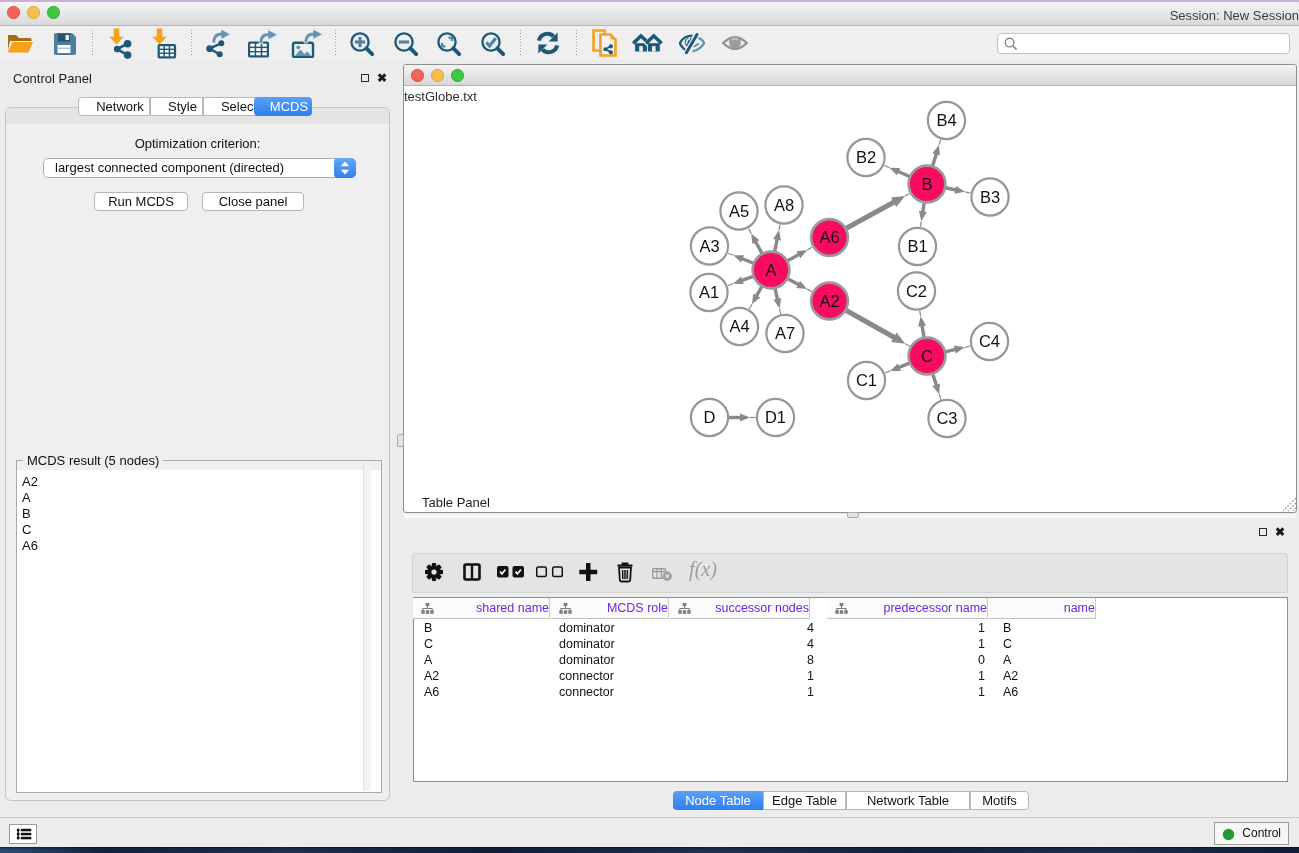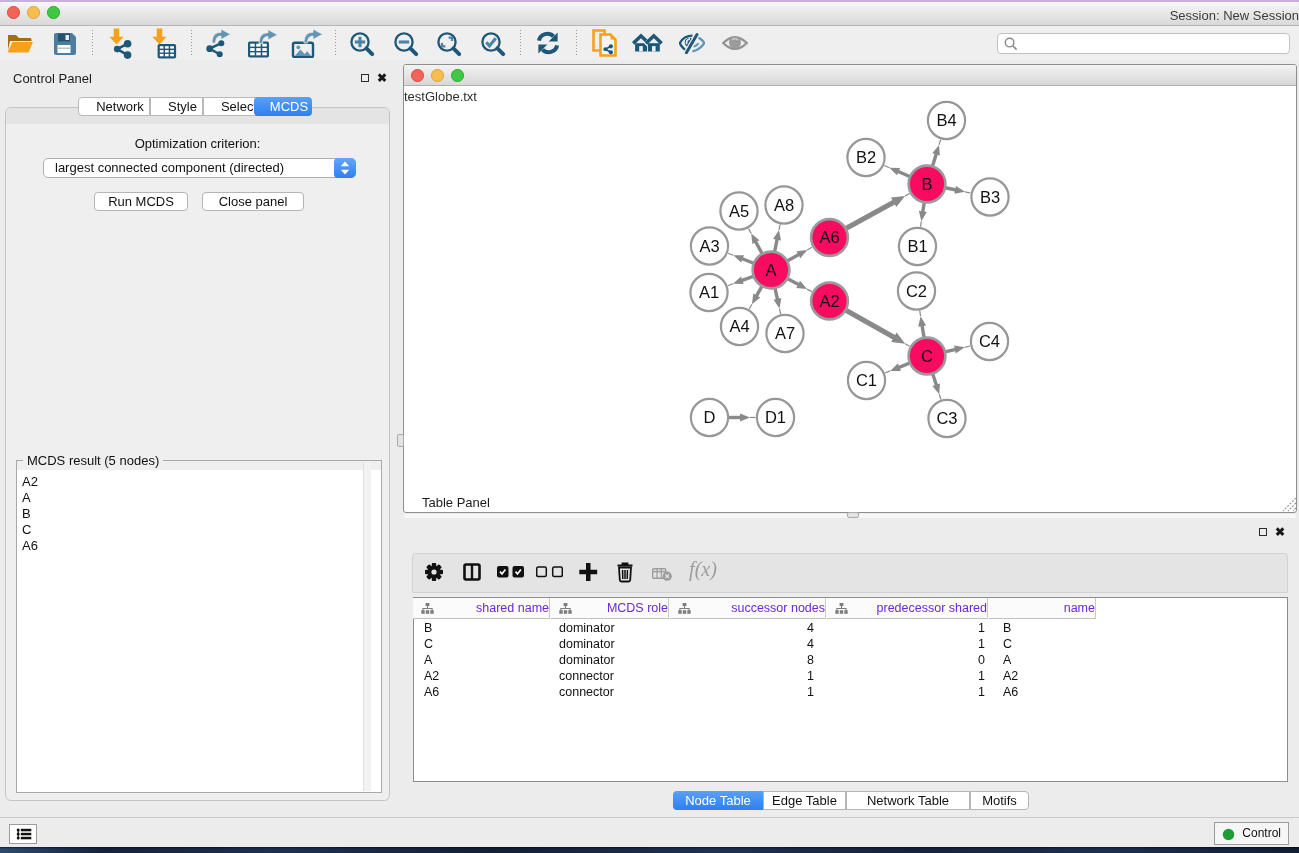--- a/index.html
+++ b/index.html
@@ -411,29 +411,29 @@
     <rect x="9.3" y="8.2" width="3.4" height="3.6" fill="#7d7d7d"></rect>
   </svg>
 <div class="th" style="left:551px;width:118px;text-indent:-6px">MCDS role</div>
 <svg style="position:absolute;left:559px;top:602px" width="13" height="13" viewBox="0 0 13 13">
     <rect x="4.6" y="1" width="3.8" height="3" fill="#7d7d7d"></rect>
     <path d="M6.5 4 v2 M1.9 8.5 v-2 h9.2 v2" stroke="#7d7d7d" stroke-width="1.1" fill="none"></path>
     <rect x="0.3" y="8.2" width="3.4" height="3.6" fill="#7d7d7d"></rect>
     <rect x="4.8" y="8.2" width="3.4" height="3.6" fill="#7d7d7d"></rect>
     <rect x="9.3" y="8.2" width="3.4" height="3.6" fill="#7d7d7d"></rect>
   </svg>
-<div class="th" style="left:670px;width:156px;text-indent:-4px">successor nodes</div>
+<div class="th" style="left:670px;width:140px;text-indent:-4px">successor nodes</div>
 <svg style="position:absolute;left:678px;top:602px" width="13" height="13" viewBox="0 0 13 13">
     <rect x="4.6" y="1" width="3.8" height="3" fill="#7d7d7d"></rect>
     <path d="M6.5 4 v2 M1.9 8.5 v-2 h9.2 v2" stroke="#7d7d7d" stroke-width="1.1" fill="none"></path>
     <rect x="0.3" y="8.2" width="3.4" height="3.6" fill="#7d7d7d"></rect>
     <rect x="4.8" y="8.2" width="3.4" height="3.6" fill="#7d7d7d"></rect>
     <rect x="9.3" y="8.2" width="3.4" height="3.6" fill="#7d7d7d"></rect>
   </svg>
-<div class="th" style="left:827px;width:161px;text-indent:2px">predecessor shared</div>
+<div class="th" style="left:827px;width:161px;text-indent:2px">predecessor name</div>
 <svg style="position:absolute;left:835px;top:602px" width="13" height="13" viewBox="0 0 13 13">
     <rect x="4.6" y="1" width="3.8" height="3" fill="#7d7d7d"></rect>
     <path d="M6.5 4 v2 M1.9 8.5 v-2 h9.2 v2" stroke="#7d7d7d" stroke-width="1.1" fill="none"></path>
     <rect x="0.3" y="8.2" width="3.4" height="3.6" fill="#7d7d7d"></rect>
     <rect x="4.8" y="8.2" width="3.4" height="3.6" fill="#7d7d7d"></rect>
     <rect x="9.3" y="8.2" width="3.4" height="3.6" fill="#7d7d7d"></rect>
   </svg>
 <div class="th" style="left:989px;width:107px;text-indent:6px">name</div>
 <div class="tr" style="top:620px">
     <span style="position:absolute;left:11px">B</span>

